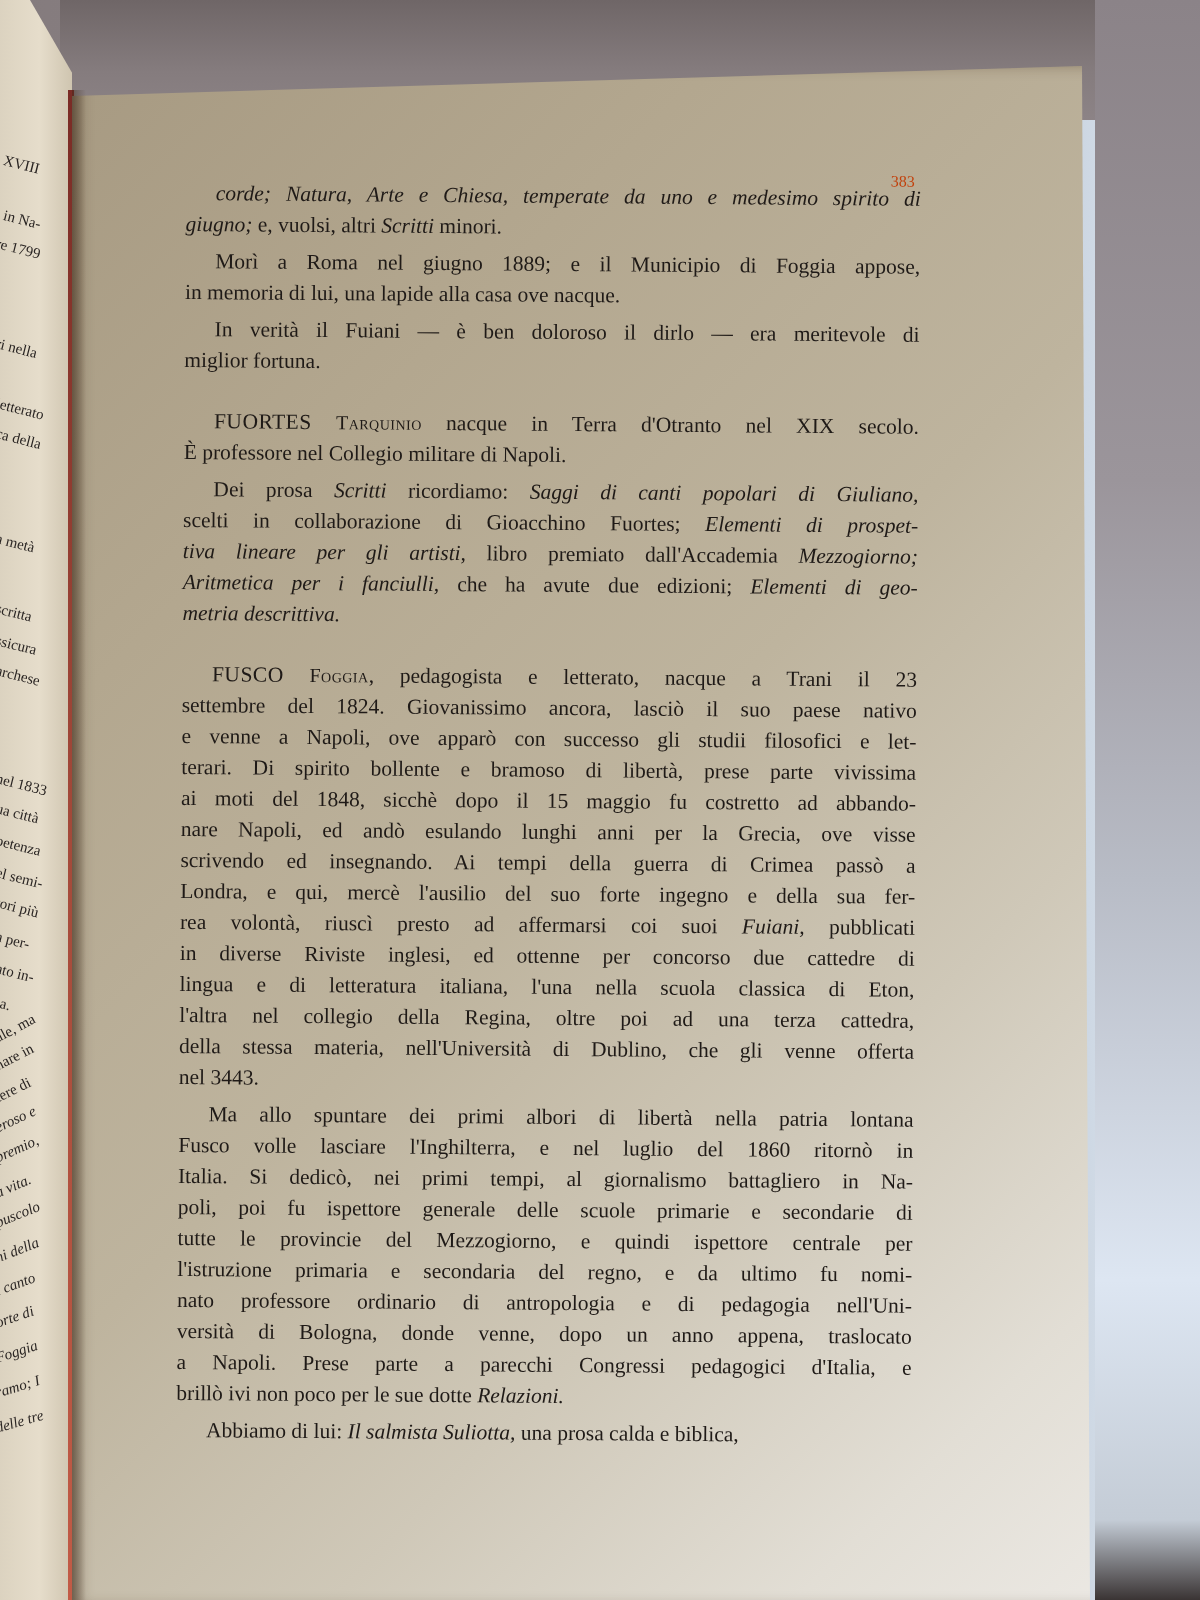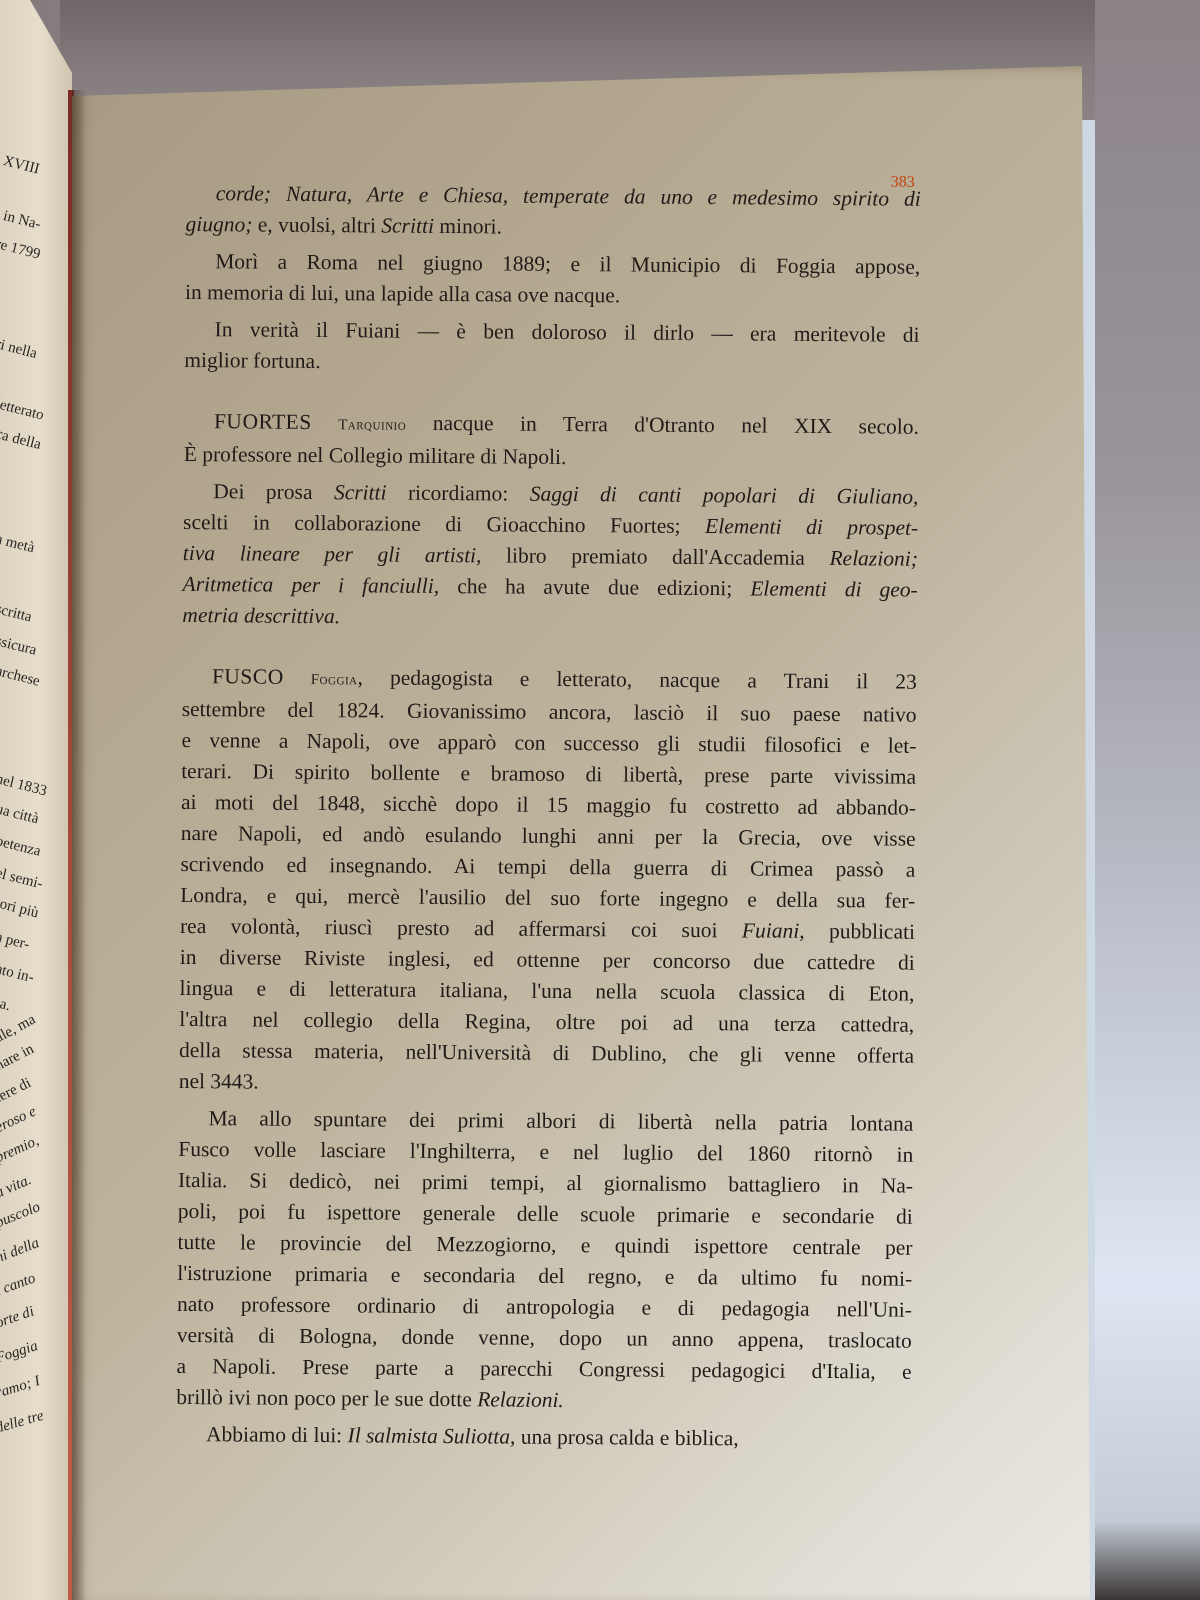--- a/index.html
+++ b/index.html
@@ -50,21 +50,21 @@
   }
   .page-number {
     position: absolute; right: 6px; top: 0; font-size: 16px; color: #c2410c;
   }
   .para { margin: 0; text-align: justify; text-align-last: left; }
   .para.gap-lg { margin-top: 30px; }
   .line { display: block; white-space: nowrap; text-align: justify; text-align-last: justify; }
   .line.last { text-align-last: left; }
   .line.ind { padding-left: 30px; }
   .entry-title { letter-spacing: .5px; }
-  .sc { font-variant: small-caps; font-size: 15px; letter-spacing: .5px; }
+  .sc { font-variant: small-caps; font-size: 20px; letter-spacing: .5px; }
   em { font-style: italic; }
 </style>
 </head>
 <body>
 
 <div class="scene">
   <div class="bg-top"></div>
   <div class="bg-right"></div>
 
   <div class="left-page" id="left-page">
@@ -122,21 +122,21 @@
         <span class="line last"><span>miglior fortuna.</span></span>
       </p>
 
     <p class="para gap-lg">
       <span class="line ind"><span class="entry-title">FUORTES</span> <span class="sc">Tarquinio</span><span> nacque in Terra d'Otranto nel XIX secolo.</span></span>
     <span class="line last"><span>È professore nel Collegio militare di Napoli.</span></span>
       </p>
     <p class="para" style="margin-top: 6px;">
         <span class="line ind"><span>Dei prosa </span><em>Scritti</em><span> ricordiamo: </span><em>Saggi di canti popolari di Giuliano,</em></span>
         <span class="line"><span>scelti in collaborazione di Gioacchino Fuortes; </span><em>Elementi di prospet-</em></span>
-        <span class="line"><em>tiva lineare per gli artisti,</em><span> libro premiato dall'Accademia </span><em>Relazioni;</em></span>
+        <span class="line"><em>tiva lineare per gli artisti,</em><span> libro premiato dall'Accademia </span><em>Mezzogiorno;</em></span>
         <span class="line"><em>Aritmetica per i fanciulli,</em><span> che ha avute due edizioni; </span><em>Elementi di geo-</em></span>
         <span class="line last"><em>metria descrittiva.</em></span>
       </p>
 
     <p class="para gap-lg">
       <span class="line ind"><span class="entry-title">FUSCO</span> <span class="sc">Foggia</span><span>, pedagogista e letterato, nacque a Trani il 23</span></span>
     <span class="line"><span>settembre del 1824. Giovanissimo ancora, lasciò il suo paese nativo</span></span>
         <span class="line"><span>e venne a Napoli, ove apparò con successo gli studii filosofici e let-</span></span>
         <span class="line"><span>terari. Di spirito bollente e bramoso di libertà, prese parte vivissima</span></span>
         <span class="line"><span>ai moti del 1848, sicchè dopo il 15 maggio fu costretto ad abbando-</span></span>

